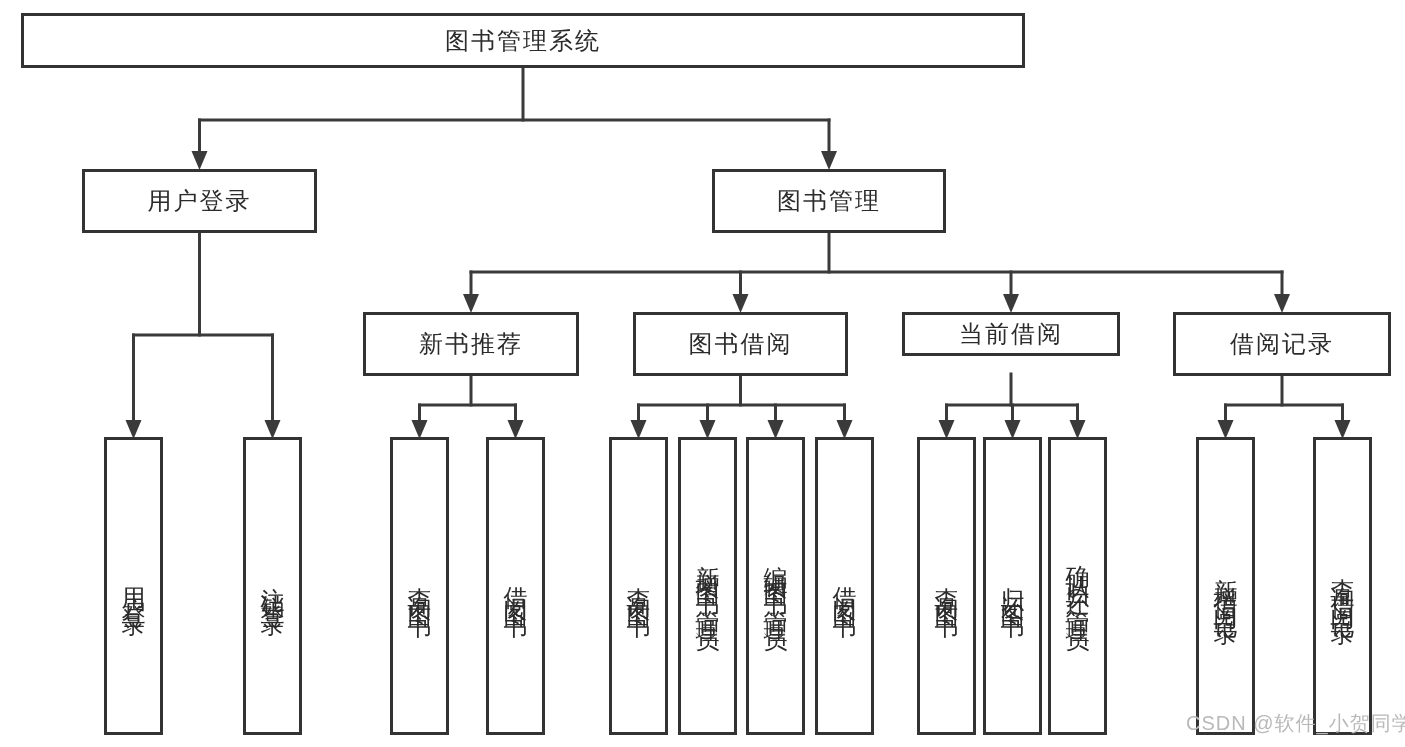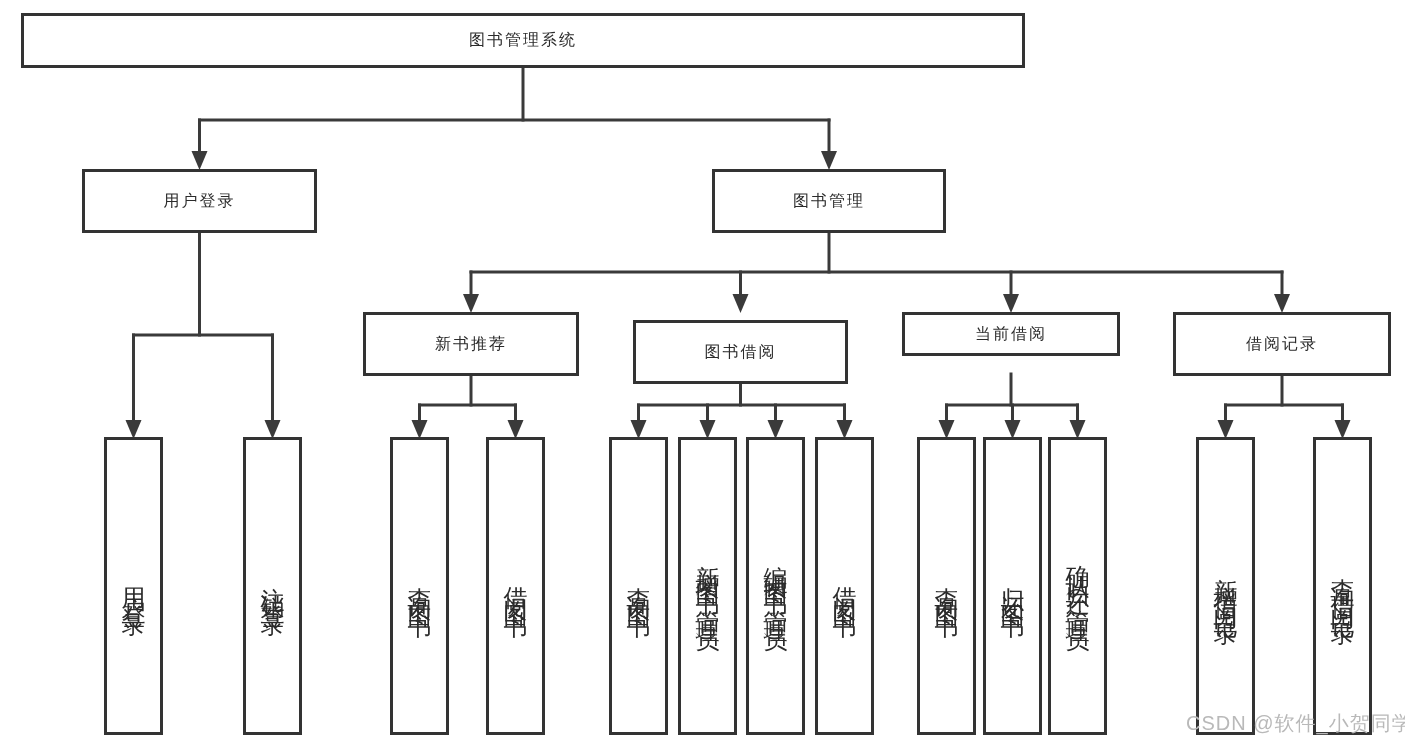--- a/index.html
+++ b/index.html
@@ -30,38 +30,38 @@
     box-sizing: border-box;
     border: 3px solid #333333;
     background: #ffffff;
     color: #2b2b2b;
     display: flex;
     align-items: center;
     justify-content: center;
     z-index: 2;
   }
   .box .hlabel {
-    font-size: 16px;
+    font-size: 24px;
     letter-spacing: 2px;
     white-space: nowrap;
   }
   .box .vlabel {
     writing-mode: vertical-rl;
     text-orientation: mixed;
     font-size: 24px;
     letter-spacing: 9px;
     line-height: 1;
     white-space: nowrap;
   }
   
   .n-root            { left: 21px;   top: 13px;  width: 1004px; height: 55px; }
   .n-user-login      { left: 82px;   top: 169px; width: 235px;  height: 64px; }
   .n-book-mgmt       { left: 712px;  top: 169px; width: 234px;  height: 64px; }
   .n-new-book        { left: 363px;  top: 312px; width: 216px;  height: 64px; }
-  .n-book-borrow     { left: 633px;  top: 320px; width: 215px;  height: 64px; }
+  .n-book-borrow     { left: 633px;  top: 312px; width: 215px;  height: 64px; }
   .n-current-borrow  { left: 902px;  top: 312px; width: 218px;  height: 44px; }
   .n-borrow-records  { left: 1173px; top: 312px; width: 218px;  height: 64px; }
   .leaf { top: 437px; width: 59px; height: 298px; }
   .l-a1 { left: 104px; }
   .l-a2 { left: 243px; }
   .l-b1 { left: 390px; }
   .l-b2 { left: 486px; }
   .l-c1 { left: 609px; }
   .l-c2 { left: 678px; }
   .l-c3 { left: 746px; }

